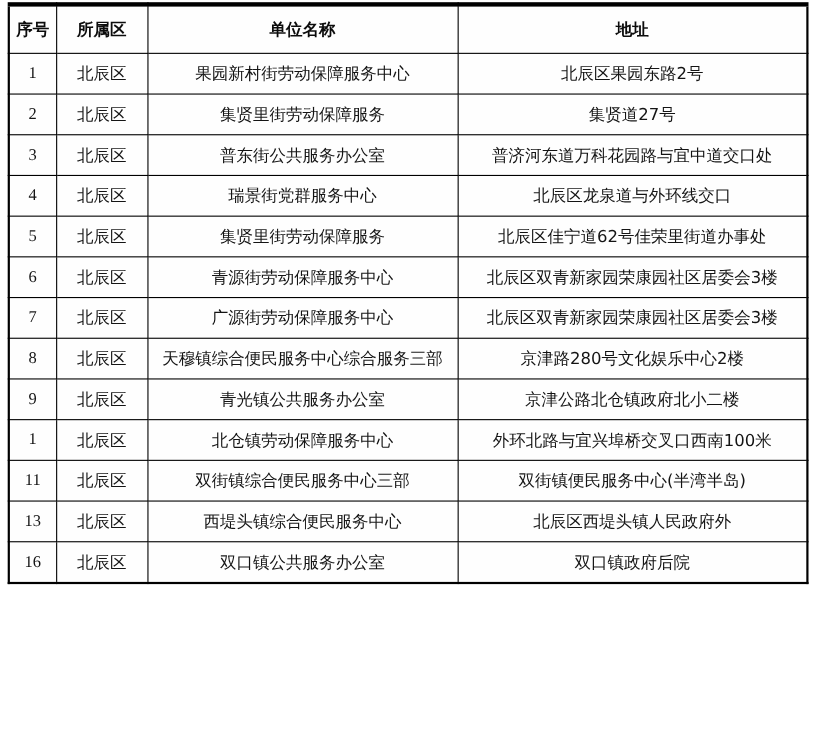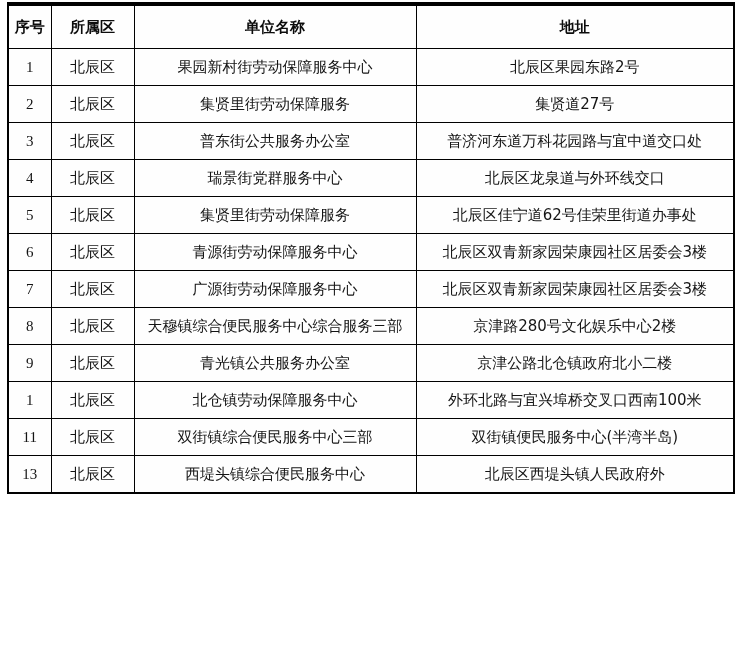--- a/index.html
+++ b/index.html
@@ -143,15 +143,21 @@
     <td class="col-district">北辰区</td>
     <td class="col-unit">双街镇综合便民服务中心三部</td>
     <td class="col-address">双街镇便民服务中心(半湾半岛)</td>
   </tr>
         <tr>
     <td class="col-no">13</td>
     <td class="col-district">北辰区</td>
     <td class="col-unit">西堤头镇综合便民服务中心</td>
     <td class="col-address">北辰区西堤头镇人民政府外</td>
   </tr>
+        <tr>
+    <td class="col-no">16</td>
+    <td class="col-district">北辰区</td>
+    <td class="col-unit">双口镇公共服务办公室</td>
+    <td class="col-address">双口镇政府后院</td>
+  </tr>
       </tbody>
   </table>
 </div>
 
 </body></html>

